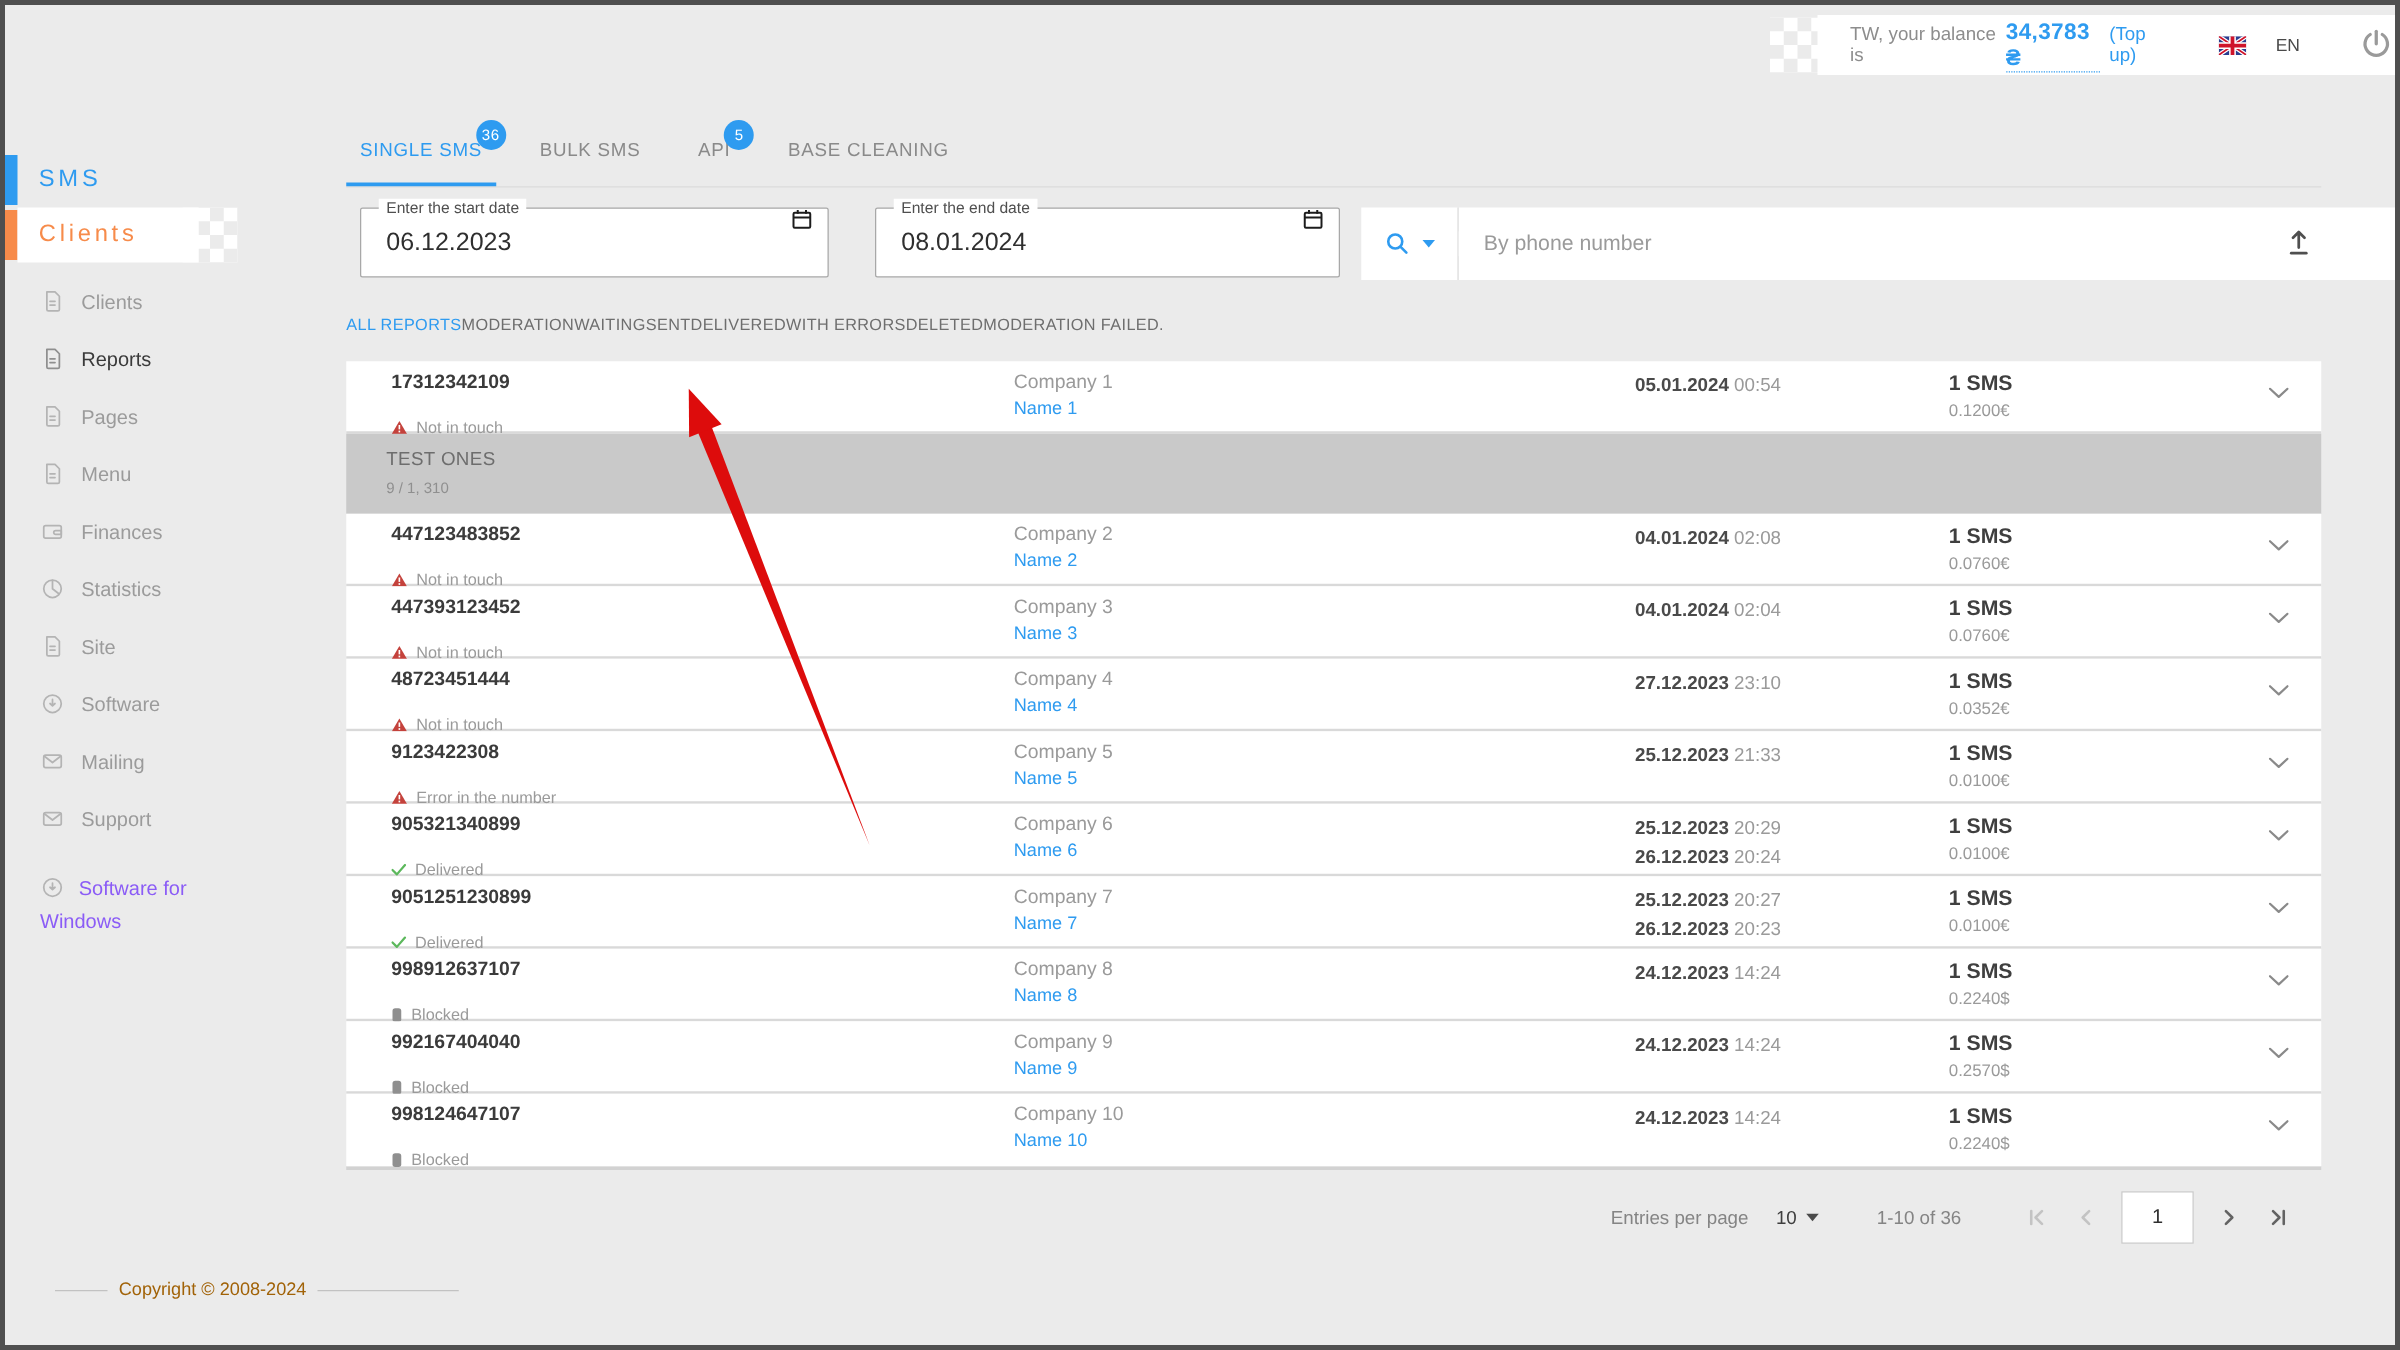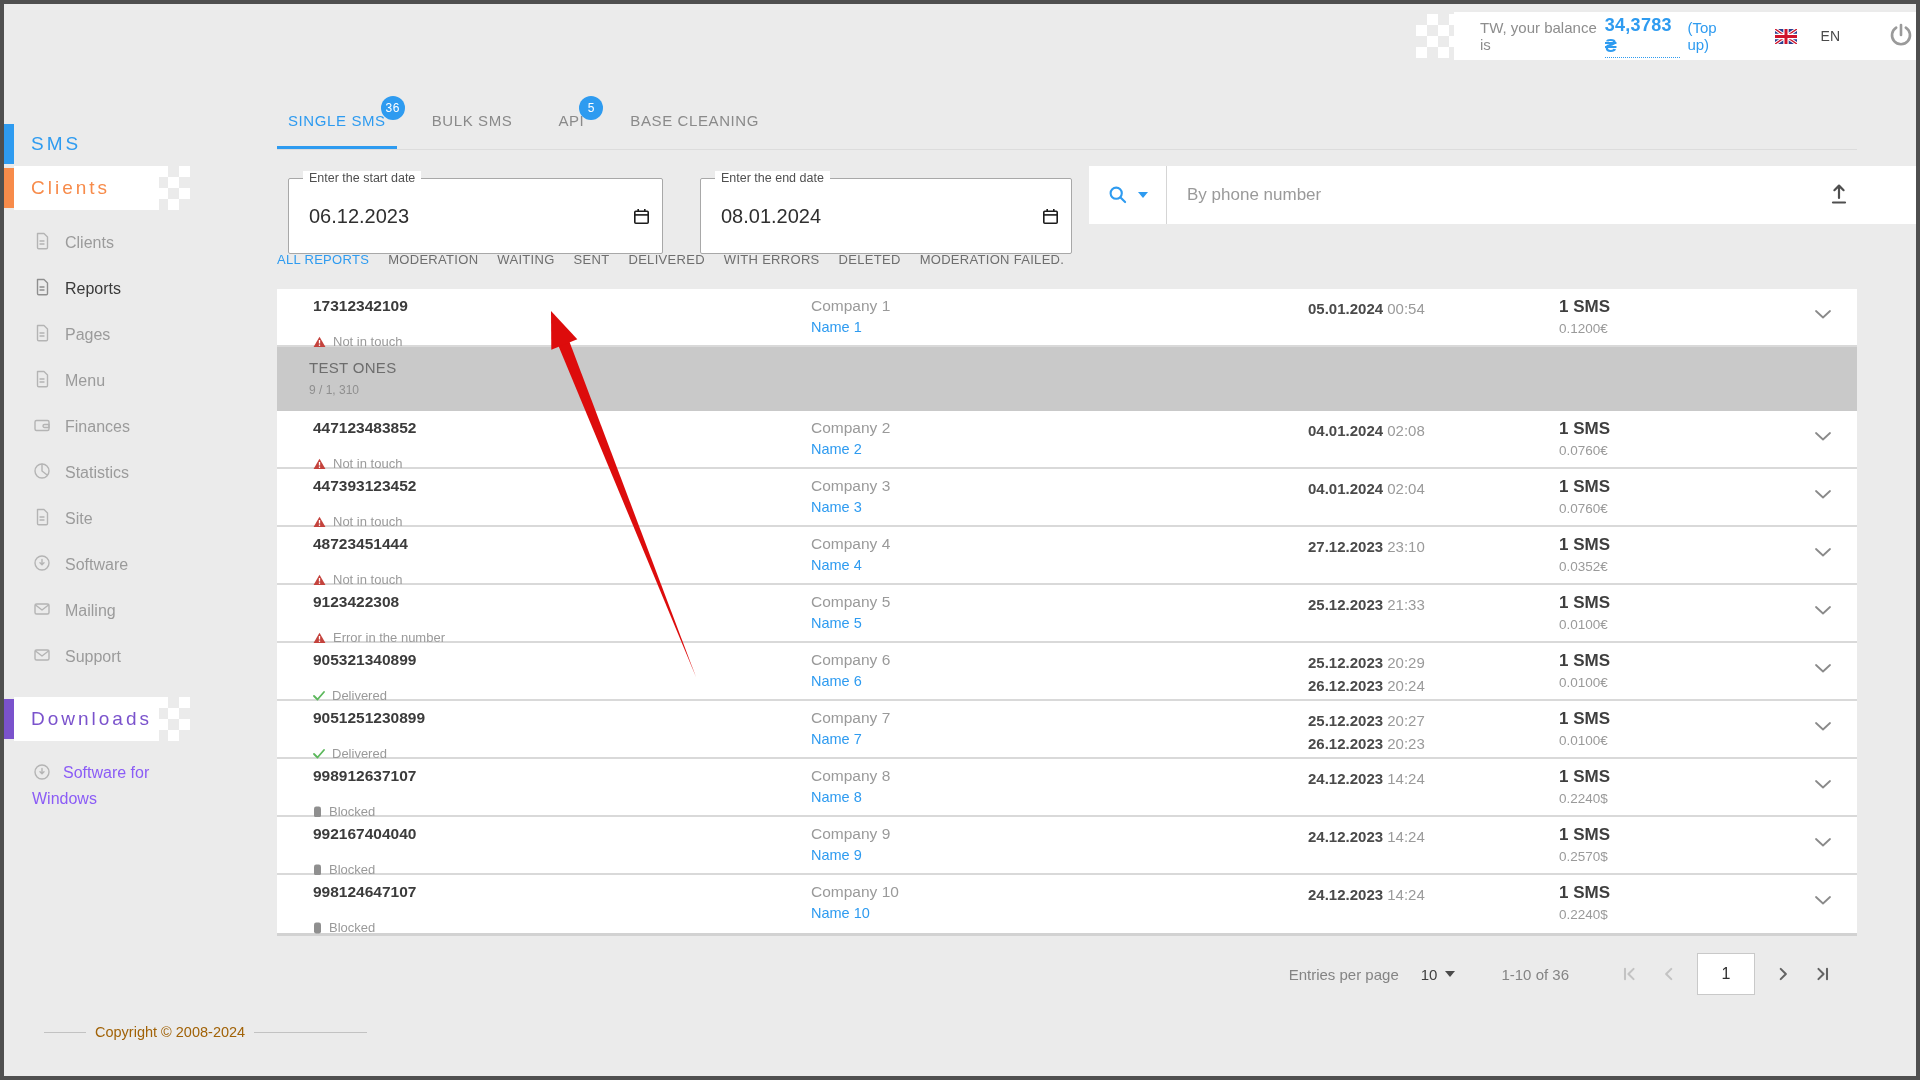--- a/index.html
+++ b/index.html
@@ -72,23 +72,23 @@
   .tab.active{ color:#2e9bf0; border-bottom:3px solid #2e9bf0; padding-bottom:17px; }
   .tab .badge{
     position:absolute; top:-16px; right:-8px; min-width:24px; height:24px; border-radius:12px;
     background:#2e9bf0; color:#fff; font-size:12px; display:flex; align-items:center;
     justify-content:center; padding:0 4px;
   }
 
   
   .filterbar{ position:relative; height:60px; margin-top:16px; }
   .datebox{
-    position:absolute; top:12px; height:76px; background:#fff;
+    position:absolute; top:0; height:56px; background:#fff;
     border:1px solid #a8a8a8; border-radius:2px; padding:0 12px 0 20px;
-    display:flex; align-items:center; justify-content:space-between;
+    display:flex; justify-content:space-between;
   }
   .datebox .flabel{
     position:absolute; top:-8px; left:14px; background:#fff; padding:0 6px;
     font-size:12.5px; color:#4f4f4f;
   }
   .datebox input{
     border:none; outline:none; font-size:20px; color:#2f2f2f; width:230px;
     font-family:Liberation Sans, sans-serif; background:transparent;
   }
   .db-start{ left:11px;  width:375px; }
@@ -105,21 +105,21 @@
   .search-type .caret{ width:0; height:0; border-left:5px solid transparent; border-right:5px solid transparent; border-top:6px solid #2e9bf0; }
   .search-input{ flex:1; background:#fff; display:flex; align-items:center; }
   .search-input input{
     width:100%; border:none; outline:none; font-size:17px; color:#3a3a3a;
     padding:0 20px; font-family:"Liberation Sans", sans-serif;
   }
   .search-input input::placeholder{ color:#9a9a9a; }
   .upload-btn{ position:absolute; left:1550px; top:14px; cursor:pointer; }
 
   
-  .report-filters{ margin-top:26px; display:flex; gap:19px; }
+  .report-filters{ margin-top:26px; display:flex; }
   .rf-link{ font-size:13px; letter-spacing:0.3px; color:#6e6e6e; cursor:pointer; }
   .rf-link.active{ color:#2e9bf0; }
 
   
   .table{ margin-top:22px; border-bottom:3px solid #d2d2d2; }
   .row{
     position:relative; height:58px; background:#fff; border-bottom:2px solid #d9d9d9;
   }
   .row:last-child{ border-bottom:none; }
   .cell{ position:absolute; top:8px; }
@@ -278,26 +278,20 @@
     </div>
     <div class="side-item">
       <span><svg width="20" height="20" viewBox="0 0 20 20" fill="none" stroke="#b4b4b4" stroke-width="1.4" stroke-linecap="round" stroke-linejoin="round">
             <rect x="3" y="5" width="14" height="10" rx="1.5"></rect>
             <path d="M3.5 6l6.5 5 6.5-5"></path>
           </svg></span>
       <span>Support</span>
     </div>
   </div>
 
-  <div class="side-header hdr-downloads">
-    <div class="bar"></div>
-    <div class="hl"></div>
-    <div class="checker"></div>
-    <span class="lbl">Downloads</span>
-  </div>
 
   <div class="side-wrap-item">
     <span><svg width="20" height="20" viewBox="0 0 20 20" fill="none" stroke="#b4b4b4" stroke-width="1.4" stroke-linecap="round" stroke-linejoin="round">
           <circle cx="10" cy="10" r="7"></circle>
           <path d="M10 6.5v5M8 9.8l2 1.9 2-1.9"></path>
         </svg></span><span>Software for Windows</span>
   </div>
 </div>
 
 <div class="main">

